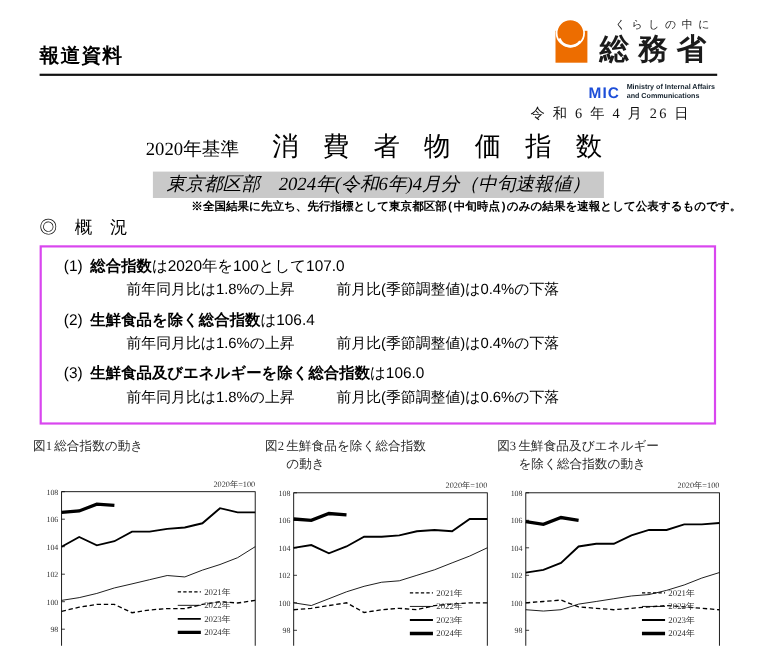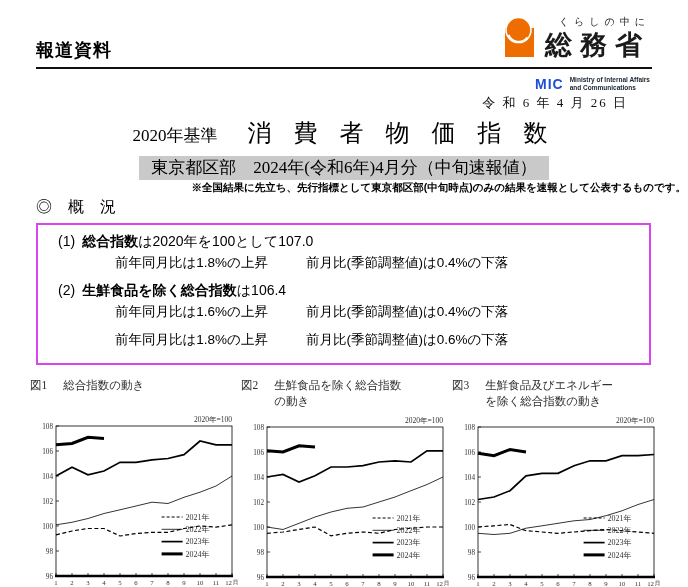--- a/index.html
+++ b/index.html
@@ -17,35 +17,35 @@
   .header-rule{height:2px;background:#111;margin:5px 36px 0 36px;}
   .mic-row{display:flex;justify-content:flex-end;align-items:center;gap:6px;padding-right:38px;margin-top:7px;}
   .mic-acronym{font-family:"Liberation Sans",sans-serif;font-weight:bold;font-size:14px;letter-spacing:1px;color:#1d4ed8;}
   .mic-sub{font-family:"Liberation Sans",sans-serif;font-weight:bold;font-size:6.5px;line-height:1.2;color:#14222e;}
   .date-row{text-align:right;padding-right:60px;font-size:13px;letter-spacing:2px;margin-top:2px;color:#111;}
   
   .title-row{text-align:center;margin-top:5px;}
   .title-prefix{font-size:17px;}
   .title-main{font-size:24px;letter-spacing:8px;margin-left:26px;}
   .band-row{text-align:center;margin-top:7px;}
-  .band{display:inline-block;background:#c9c9c9;font-size:17px;padding:1px 12px;line-height:1.3;}
-  .note-row{text-align:right;padding-right:2px;font-family:Liberation Sans, sans-serif;font-weight:bold;font-size:10.5px;margin-top:1px;}
+  .band{display:inline-block;background:#c9c9c9;font-size:17px;padding:1px 12px;line-height:1.3;font-style:italic;}
+  .note-row{text-align:right;padding-right:14px;font-family:Liberation Mono, monospace;font-weight:bold;font-size:10.5px;margin-top:1px;}
   .section-heading{padding-left:36px;font-size:16px;margin-top:2px;}
   
   .summary-box{margin:5px 37px 0 36px;border:2px solid #d946ef;padding:8px 8px 4px 20px;font-family:"Liberation Sans",sans-serif;}
   .s-item{margin-bottom:10px;}
   .s-line1{font-size:14px;}
   .s-no{margin-right:7px;}
   .s-label{font-weight:bold;}
   .s-line2{font-size:13.5px;padding-left:57px;margin-top:3px;}
   .s-mom{margin-left:38px;}
   
   .figures{display:flex;justify-content:space-between;padding:0 26px 0 30px;margin-top:13px;}
   .figure{width:210px;}
-  .fig-title{display:flex;gap:16px;font-size:11.5px;color:#2b2b2b;min-height:30px;line-height:1.35;}
+  .fig-title{display:flex;gap:2px;font-size:11.5px;color:#2b2b2b;min-height:30px;line-height:1.35;}
   .fig-chart{display:block;margin-top:5px;}
   svg text{font-family:"Liberation Serif",serif;fill:#333;}
 </style>
 </head>
 <body>
 
 <div class="header">
   <div class="doc-label">報道資料</div>
   <div class="logo">
     <svg width="38" height="47" viewBox="0 0 38 47" aria-hidden="true">
@@ -96,20 +96,23 @@
   </div>
   <div class="s-item">
     <div class="s-line1">
       <span class="s-no">(2)</span><span class="s-label">生鮮食品を除く総合指数</span><span>は106.4</span>
     </div>
     <div class="s-line2">
       <span>前年同月比は1.6%の上昇</span><span class="s-mom">前月比(季節調整値)は0.4%の下落</span>
     </div>
   </div>
   <div class="s-item">
+    <div class="s-line1">
+      <span class="s-no">(3)</span><span class="s-label">生鮮食品及びエネルギーを除く総合指数</span><span>は106.0</span>
+    </div>
     <div class="s-line2">
       <span>前年同月比は1.8%の上昇</span><span class="s-mom">前月比(季節調整値)は0.6%の下落</span>
     </div>
   </div>
 </div>
 
 <div class="figures">
   <div class="figure">
     <div class="fig-title">
       <span>図1</span>

